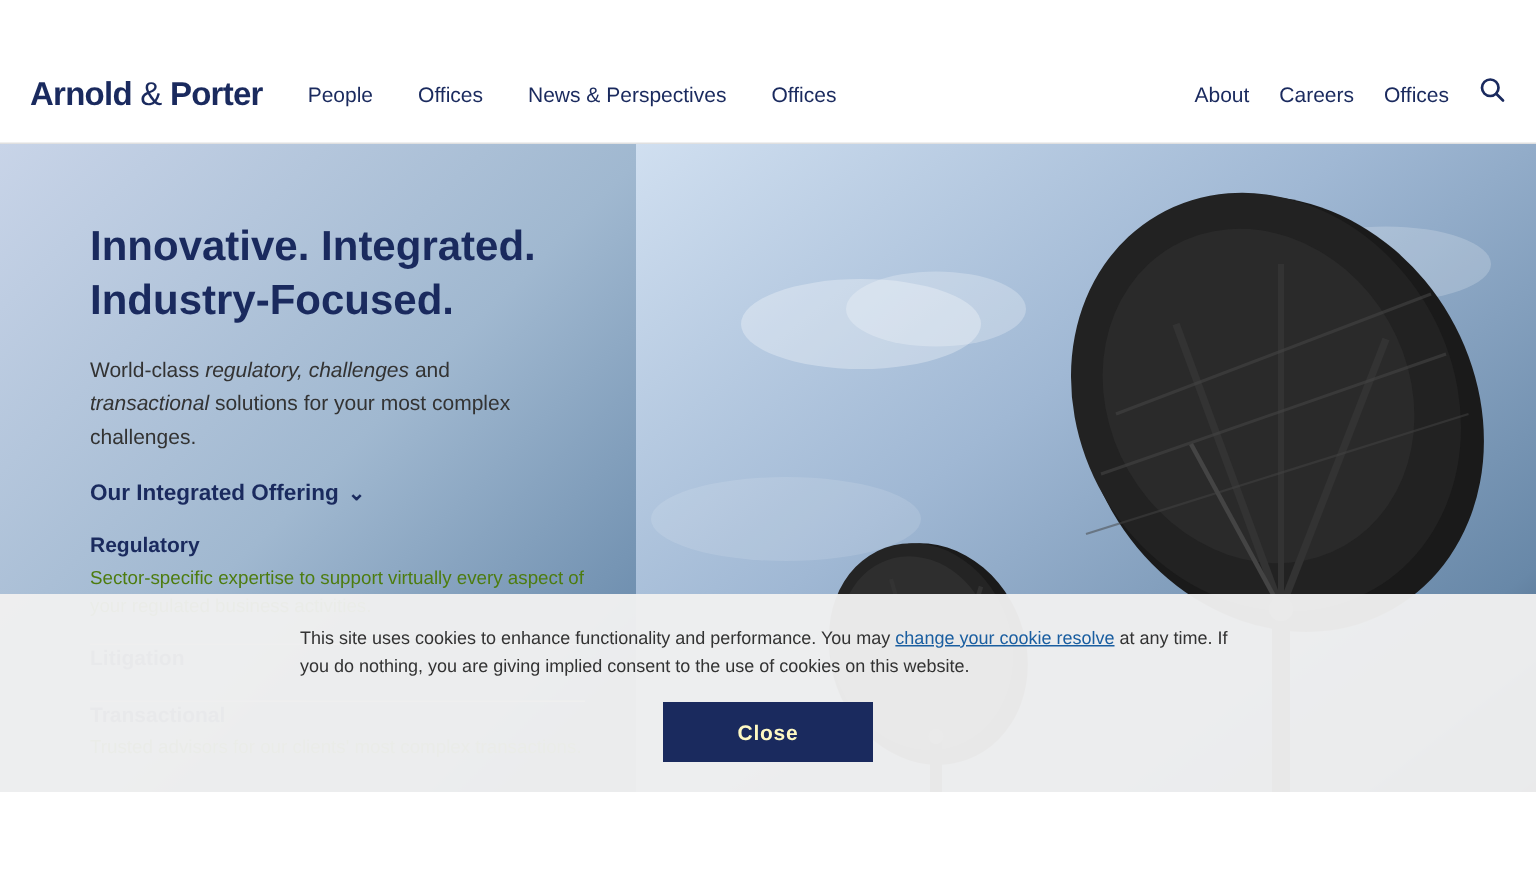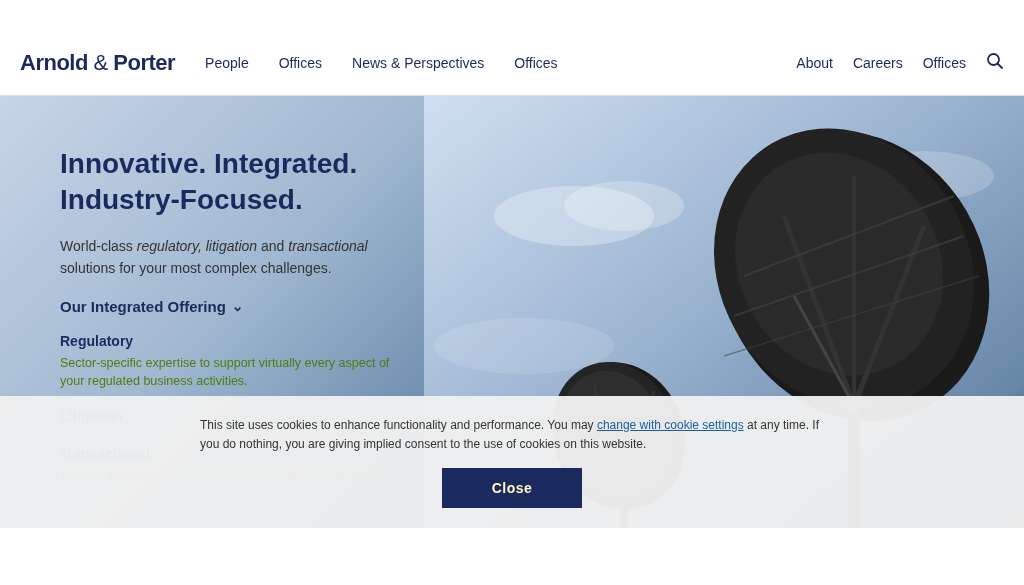--- a/index.html
+++ b/index.html
@@ -258,21 +258,21 @@
     <circle cx="200" cy="395" r="5" fill="#555"></circle>
 
     <rect x="0" y="450" width="600" height="20" fill="#1a2030" opacity="0.6"></rect>
   </svg>
 
   <div class="hero-content">
     <h1 class="hero-headline">
       Innovative. Integrated.<br>Industry-Focused.
     </h1>
     <p class="hero-subtext">
-      World-class <em>regulatory, litigation</em> and <em>transactional</em> solutions for your most complex challenges.
+      World-class <em>regulatory, challenges</em> and <em>transactional</em> solutions for your most complex challenges.
     </p>
     <div class="integrated-offering">
       <span>Our Integrated Offering</span>
       <span class="chevron">⌄</span>
     </div>
 
     <div>
       <div class="offering-item">
         <div class="offering-title">Regulatory</div>
         <div class="offering-desc">Sector-specific expertise to support virtually every aspect of your regulated business activities.</div>
@@ -282,17 +282,17 @@
       </div>
       <div class="offering-item">
         <div class="offering-title">Transactional</div>
         <div class="offering-desc">Trusted advisors for our clients' most complex transactions.</div>
       </div>
     </div>
   </div>
 
   <div class="cookie-banner">
     <p class="cookie-text">
-      <span>This site uses cookies to enhance functionality and performance. You may </span><a>change with cookie settings</a><span> at any time. If you do nothing, you are giving implied consent to the use of cookies on this website.</span>
+      <span>This site uses cookies to enhance functionality and performance. You may </span><a>change your cookie resolve</a><span> at any time. If you do nothing, you are giving implied consent to the use of cookies on this website.</span>
     </p>
     <button class="close-btn">Close</button>
   </div>
 </div>
 
 </body></html>

